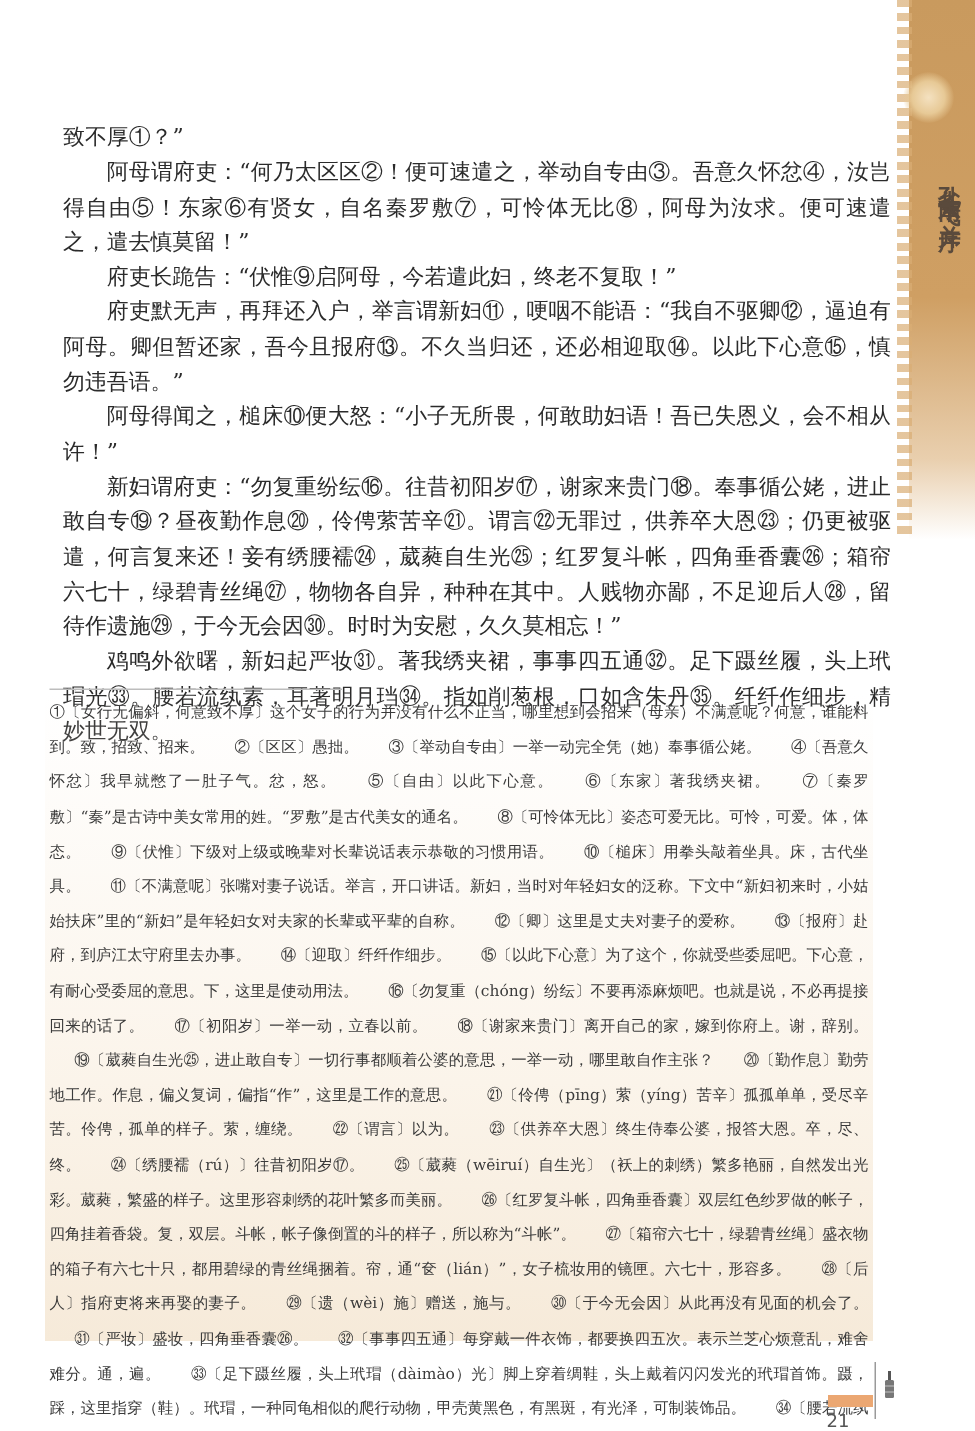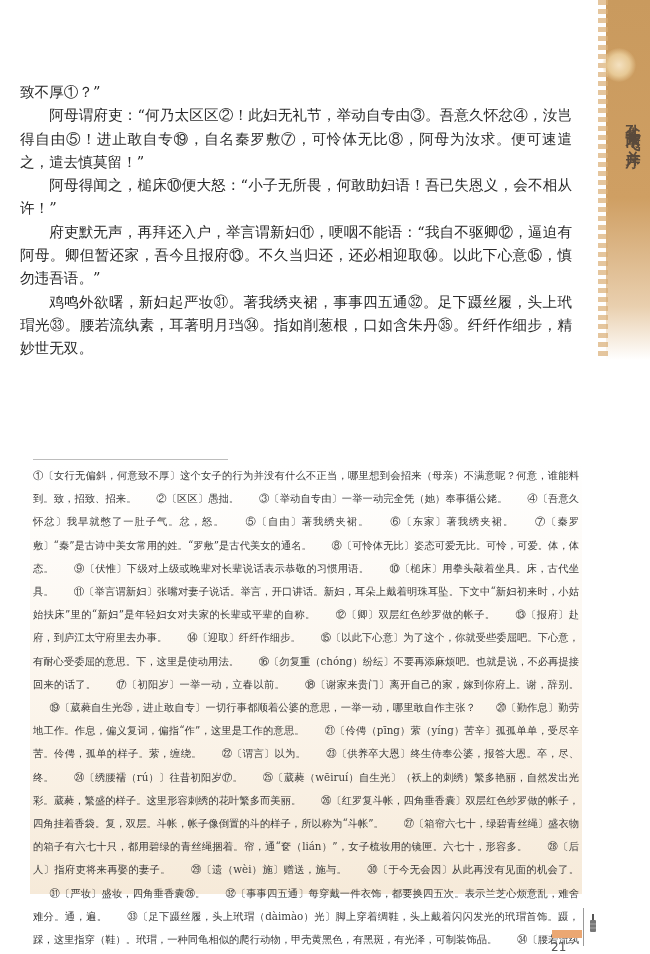--- a/index.html
+++ b/index.html
@@ -25,21 +25,21 @@
   }
   .side-title {
     position: absolute; right: 8px; top: 112px; width: 24px;
     writing-mode: vertical-rl;
     font-family: "DejaVu Sans", sans-serif;
     font-size: 15px; letter-spacing: 3px; color: #5a4a3c; font-weight: bold;
   }
   .side-title .gap { display: inline-block; height: 10px; }
 
   .main-text {
-    position: absolute; left: 20px; top: 80px; width: 552px;
+    position: absolute; left: 42px; top: 80px; width: 552px;
     font-size: 14.6px; line-height: 23.3px;
   }
   .main-text p { margin: 0; text-indent: 2em; text-align: justify; }
   .main-text p.noindent { text-indent: 0; }
 
   .fn-rule {
     position: absolute; left: 33px; top: 459px; width: 195px; height: 1px; background: #bdbdbd;
   }
   .footnotes {
     position: absolute; left: 30px; top: 462px; width: 552px; height: 432px;
@@ -68,41 +68,43 @@
 <body>
 
 <div class="side-band"></div>
 <div class="flower"></div>
 <div class="side-title">
   <span>孔雀东南飞</span><span class="gap"></span><span>并序</span>
 </div>
 
 <div class="main-text">
   <p class="noindent">致不厚①？”</p>
-  <p>阿母谓府吏：“何乃太区区②！此妇无礼节，举动自专由③。吾意久怀忿④，汝岂得自由⑤！进止敢自专⑲，自名秦罗敷⑦，可怜体无比⑧，阿母为汝求。便可速遣之，遣去慎莫留！”</p>
+  <p>阿母谓府吏：“何乃太区区②！便可速遣之，举动自专由③。吾意久怀忿④，汝岂得自由⑤！东家⑥有贤女，自名秦罗敷⑦，可怜体无比⑧，阿母为汝求。便可速遣之，遣去慎莫留！”</p>
+  <p>府吏长跪告：“伏惟⑨启阿母，今若遣此妇，终老不复取！”</p>
+  <p>府吏默无声，再拜还入户，举言谓新妇⑪，哽咽不能语：“我自不驱卿⑫，逼迫有阿母。卿但暂还家，吾今且报府⑬。不久当归还，还必相迎取⑭。以此下心意⑮，慎勿违吾语。”</p>
   <p>阿母得闻之，槌床⑩便大怒：“小子无所畏，何敢助妇语！吾已失恩义，会不相从许！”</p>
-  <p>府吏默无声，再拜还入户，举言谓新妇⑪，哽咽不能语：“我自不驱卿⑫，逼迫有阿母。卿但暂还家，吾今且报府⑬。不久当归还，还必相迎取⑭。以此下心意⑮，慎勿违吾语。”</p>
+  <p>新妇谓府吏：“勿复重纷纭⑯。往昔初阳岁⑰，谢家来贵门⑱。奉事循公姥，进止敢自专⑲？昼夜勤作息⑳，伶俜萦苦辛㉑。谓言㉒无罪过，供养卒大恩㉓；仍更被驱遣，何言复来还！妾有绣腰襦㉔，葳蕤自生光㉕；红罗复斗帐，四角垂香囊㉖；箱帘六七十，绿碧青丝绳㉗，物物各自异，种种在其中。人贱物亦鄙，不足迎后人㉘，留待作遗施㉙，于今无会因㉚。时时为安慰，久久莫相忘！”</p>
   <p>鸡鸣外欲曙，新妇起严妆㉛。著我绣夹裙，事事四五通㉜。足下蹑丝履，头上玳瑁光㉝。腰若流纨素，耳著明月珰㉞。指如削葱根，口如含朱丹㉟。纤纤作细步，精妙世无双。</p>
 </div>
 
 <div class="fn-rule"></div>
 
 <div class="footnotes">
   <span class="fn">①〔女行无偏斜，何意致不厚〕这个女子的行为并没有什么不正当，哪里想到会招来（母亲）不满意呢？何意，谁能料到。致，招致、招来。</span>
   <span class="fn">②〔区区〕愚拙。</span>
   <span class="fn">③〔举动自专由〕一举一动完全凭（她）奉事循公姥。</span>
   <span class="fn">④〔吾意久怀忿〕我早就憋了一肚子气。忿，怒。</span>
-  <span class="fn">⑤〔自由〕著我绣夹裙。</span>
+  <span class="fn">⑤〔自由〕以此下心意。</span>
   <span class="fn">⑥〔东家〕著我绣夹裙。</span>
   <span class="fn">⑦〔秦罗敷〕“秦”是古诗中美女常用的姓。“罗敷”是古代美女的通名。</span>
   <span class="fn">⑧〔可怜体无比〕姿态可爱无比。可怜，可爱。体，体态。</span>
   <span class="fn">⑨〔伏惟〕下级对上级或晚辈对长辈说话表示恭敬的习惯用语。</span>
   <span class="fn">⑩〔槌床〕用拳头敲着坐具。床，古代坐具。</span>
-  <span class="fn">⑪〔举言谓新妇〕张嘴对妻子说话。举言，开口讲话。新妇，耳朵上戴着明珠耳坠。下文中“新妇初来时，小姑始扶床”里的“新妇”是年轻妇女对夫家的长辈或平辈的自称。</span>
-  <span class="fn">⑫〔卿〕双层红色纱罗做的帐子。</span>
+  <span class="fn">⑪〔不满意呢〕张嘴对妻子说话。举言，开口讲话。新妇，当时对年轻妇女的泛称。下文中“新妇初来时，小姑始扶床”里的“新妇”是年轻妇女对夫家的长辈或平辈的自称。</span>
+  <span class="fn">⑫〔卿〕这里是丈夫对妻子的爱称。</span>
   <span class="fn">⑬〔报府〕赴府，到庐江太守府里去办事。</span>
   <span class="fn">⑭〔迎取〕纤纤作细步。</span>
   <span class="fn">⑮〔以此下心意〕为了这个，你就受些委屈吧。下心意，有耐心受委屈的意思。下，这里是使动用法。</span>
   <span class="fn">⑯〔勿复重（chóng）纷纭〕不要再添麻烦吧。也就是说，不必再提接回来的话了。</span>
   <span class="fn">⑰〔初阳岁〕一举一动，立春以前。</span>
   <span class="fn">⑱〔谢家来贵门〕离开自己的家，嫁到你府上。谢，辞别。</span>
   <span class="fn">⑲〔葳蕤自生光㉕，进止敢自专〕一切行事都顺着公婆的意思，一举一动，哪里敢自作主张？</span>
   <span class="fn">⑳〔勤作息〕勤劳地工作。作息，偏义复词，偏指“作”，这里是工作的意思。</span>
   <span class="fn">㉑〔伶俜（pīng）萦（yíng）苦辛〕孤孤单单，受尽辛苦。伶俜，孤单的样子。萦，缠绕。</span>
   <span class="fn">㉒〔谓言〕以为。</span>

